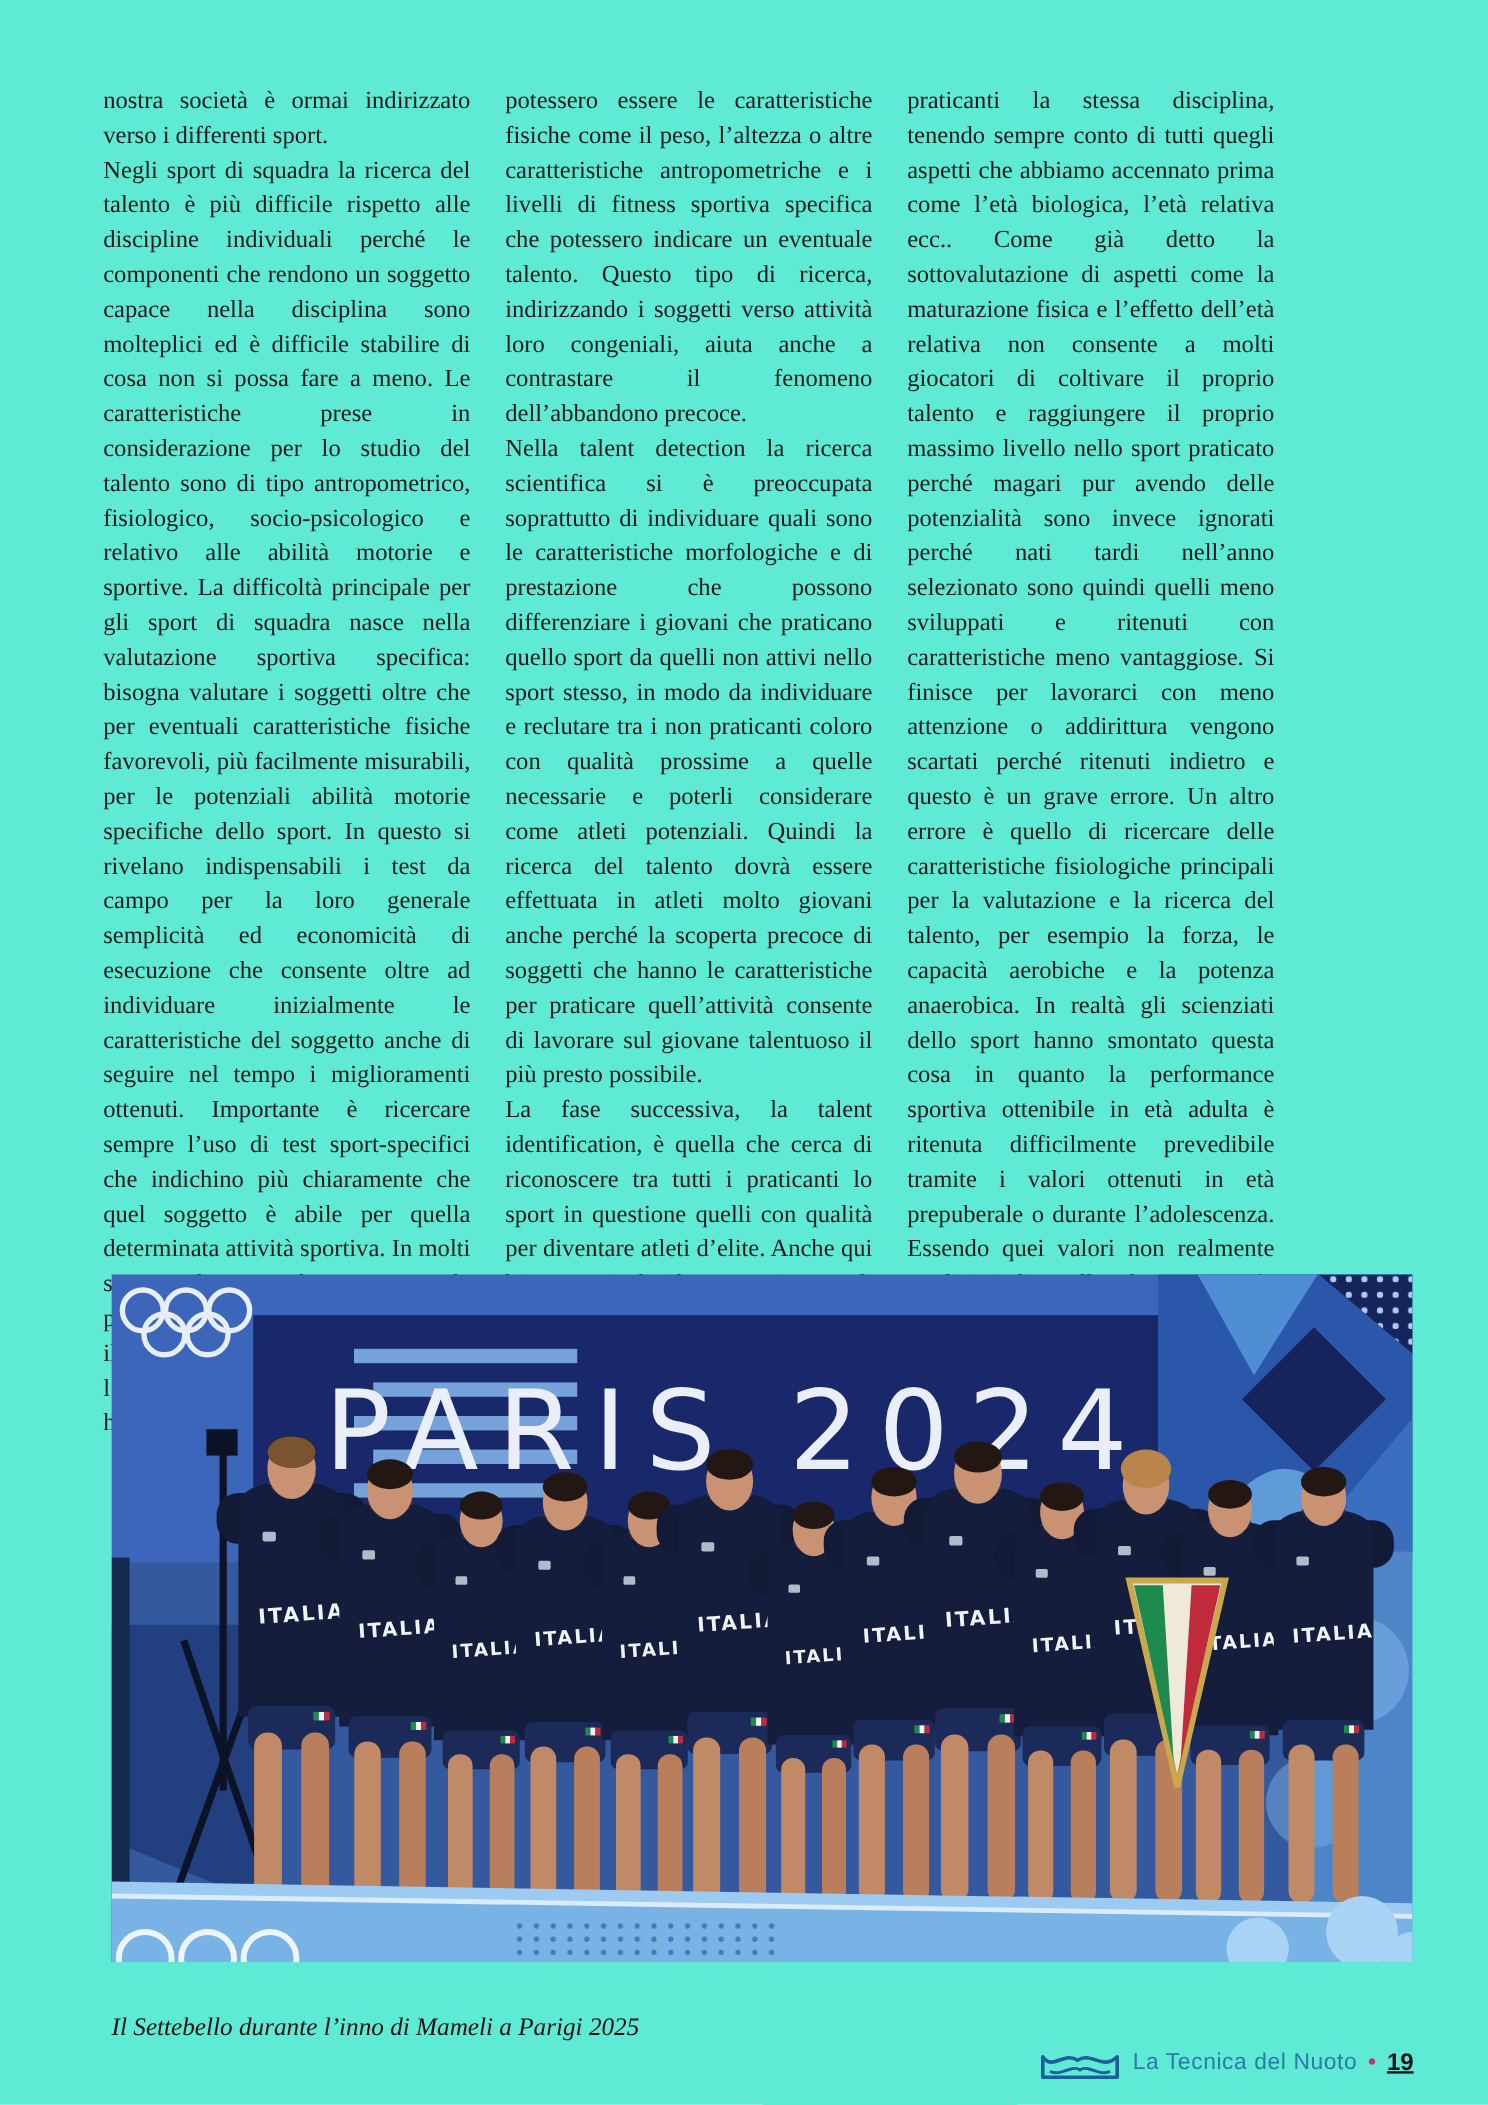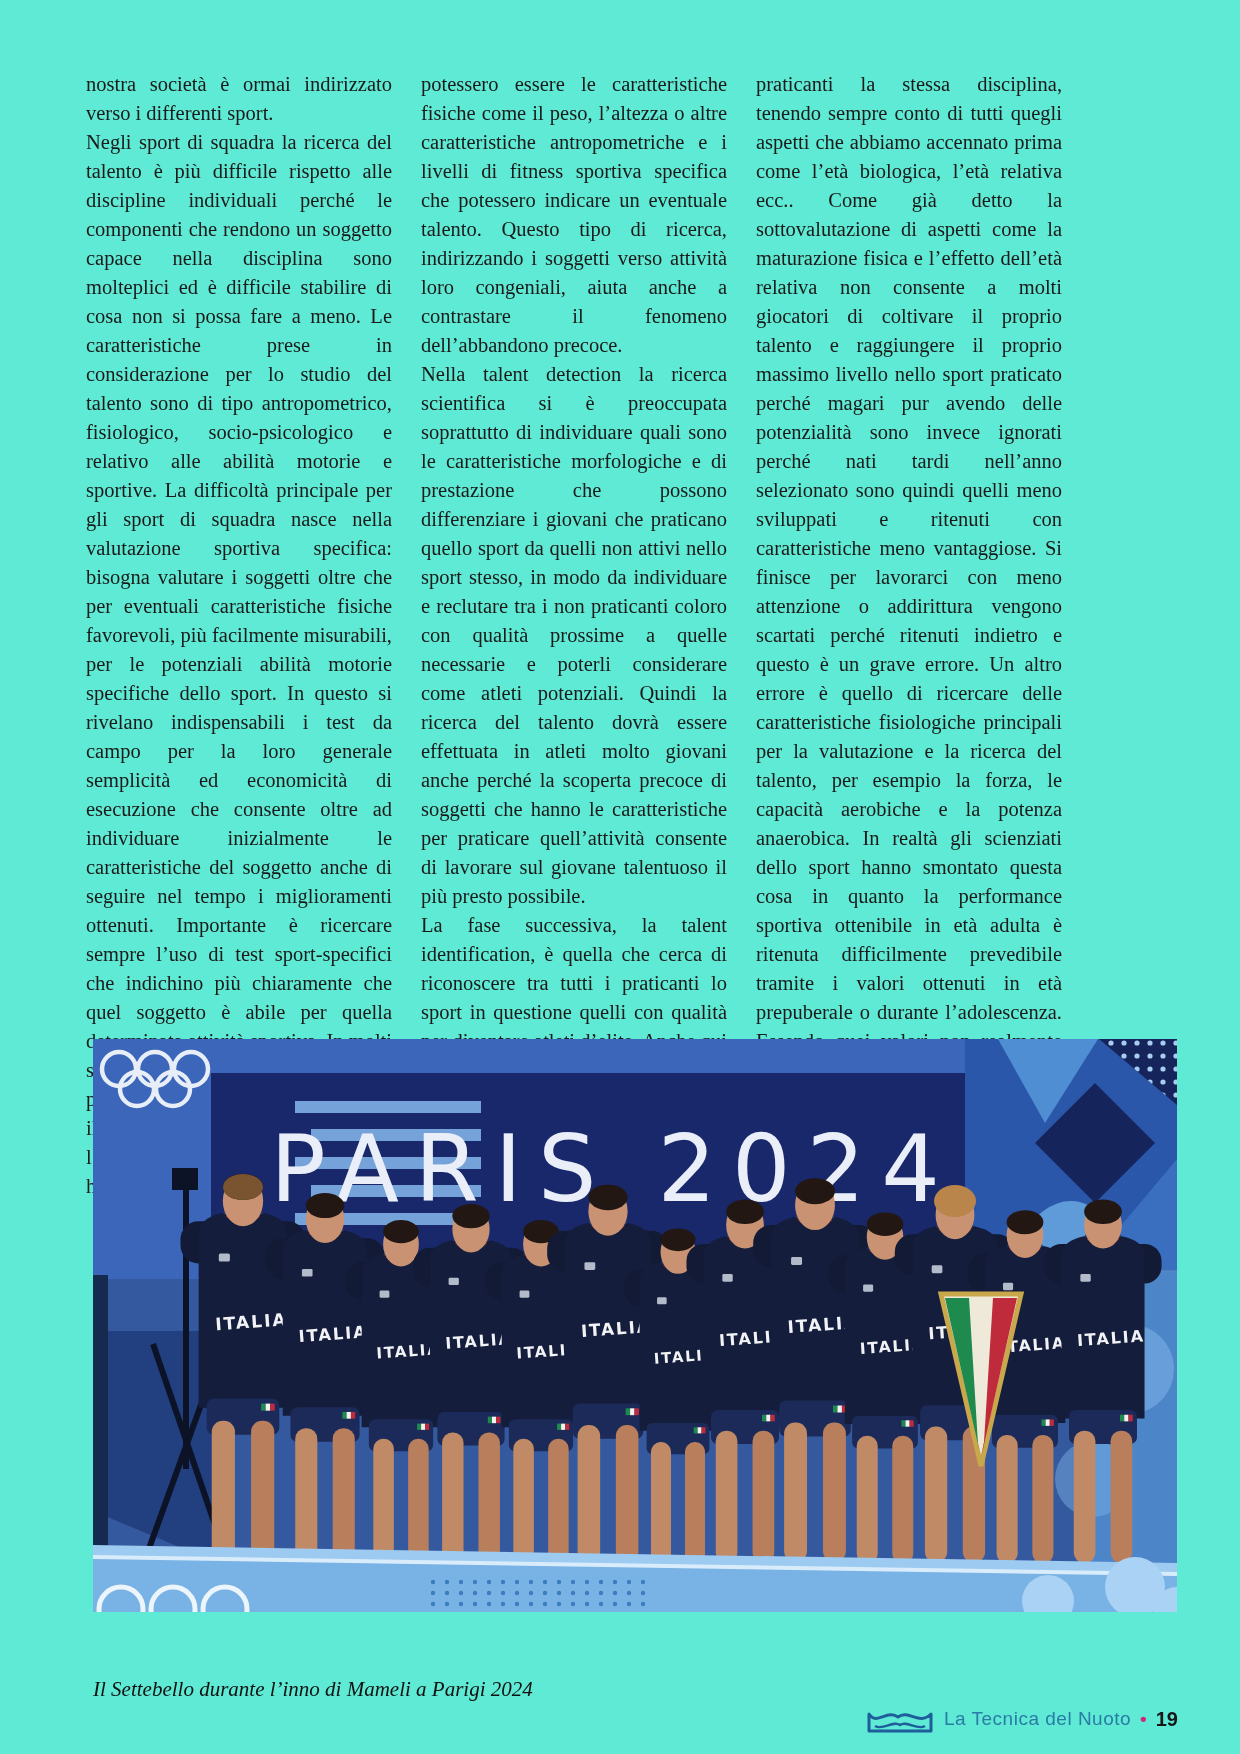--- a/index.html
+++ b/index.html
@@ -7,34 +7,34 @@
     position:relative;width:1240px;height:1754px;margin:0 auto;
     background:#5eead4;overflow:hidden;
     font-family:"Liberation Serif","DejaVu Serif",serif;color:#1a1a1a;
   }
   .columns{
     position:absolute;left:86px;top:70px;width:976px;
     display:flex;gap:29px;
   }
   .col{width:306px;font-size:20.5px;line-height:29px;text-align:justify;}
   .col p{margin:0;padding:0;}
-  .photo-wrap{position:absolute;left:93px;top:1039px;width:1084px;height:573px;}
+  .photo-wrap{position:absolute;left:93px;top:1062px;width:1084px;height:573px;}
   .photo-wrap svg{display:block;width:1084px;height:573px;}
   .caption{
     position:absolute;left:93px;top:1676px;width:900px;
     font-style:italic;font-size:21px;line-height:26px;color:#111;
   }
   .footer{
     position:absolute;right:62px;top:1702px;height:34px;
     display:flex;align-items:center;gap:9px;
     font-family:"Liberation Sans","DejaVu Sans",sans-serif;
   }
   .footer .journal{color:#2a7ba6;font-size:19px;letter-spacing:.5px;text-align:right;}
   .footer .dot{color:#cc2b7d;font-size:19px;font-weight:bold;}
-  .footer .pageno{color:#161616;font-size:20px;font-weight:bold;}
+  .footer .pageno{color:#161616;font-size:20px;font-weight:bold;text-decoration:underline;}
   .jersey-text{
     font-family:"DejaVu Sans",sans-serif;font-weight:bold;
     fill:#f2f3f6;letter-spacing:2px;
   }
   .banner-text{
     font-family:"DejaVu Sans",sans-serif;font-weight:500;
     fill:#e9eef8;letter-spacing:16px;
   }
 </style>
 </head>
@@ -169,21 +169,21 @@
           <circle cx="132" cy="570" r="22"></circle>
         </g>
         <rect x="335" y="540" width="225" height="33" fill="url(#dotsDark)"></rect>
         <circle cx="955" cy="562" r="26" fill="#a9d2f4"></circle>
         <circle cx="1042" cy="548" r="30" fill="#a9d2f4"></circle>
         <circle cx="1084" cy="572" r="24" fill="#a9d2f4"></circle>
       </g>
     </svg>
   </div>
 
-  <div class="caption">Il Settebello durante l’inno di Mameli a Parigi 2024</div>
+  <div class="caption">Il Settebello durante l’inno di Mameli a Parigi 2025</div>
 
   <div class="footer">
     <svg width="70" height="30" viewBox="0 0 70 30">
       <path d="M4,27 L4,10 C12,22 22,5 33,13 C44,5 54,22 66,10 L66,27 Z" fill="none" stroke="#1d5e9b" stroke-width="3" stroke-linejoin="round"></path>
       <path d="M10,22 C18,27 28,16 35,21 C42,16 52,27 60,22" fill="none" stroke="#1d5e9b" stroke-width="2.4"></path>
     </svg>
     <span class="journal">La Tecnica del Nuoto</span>
     <span class="dot">•</span>
     <span class="pageno">19</span>
   </div>

